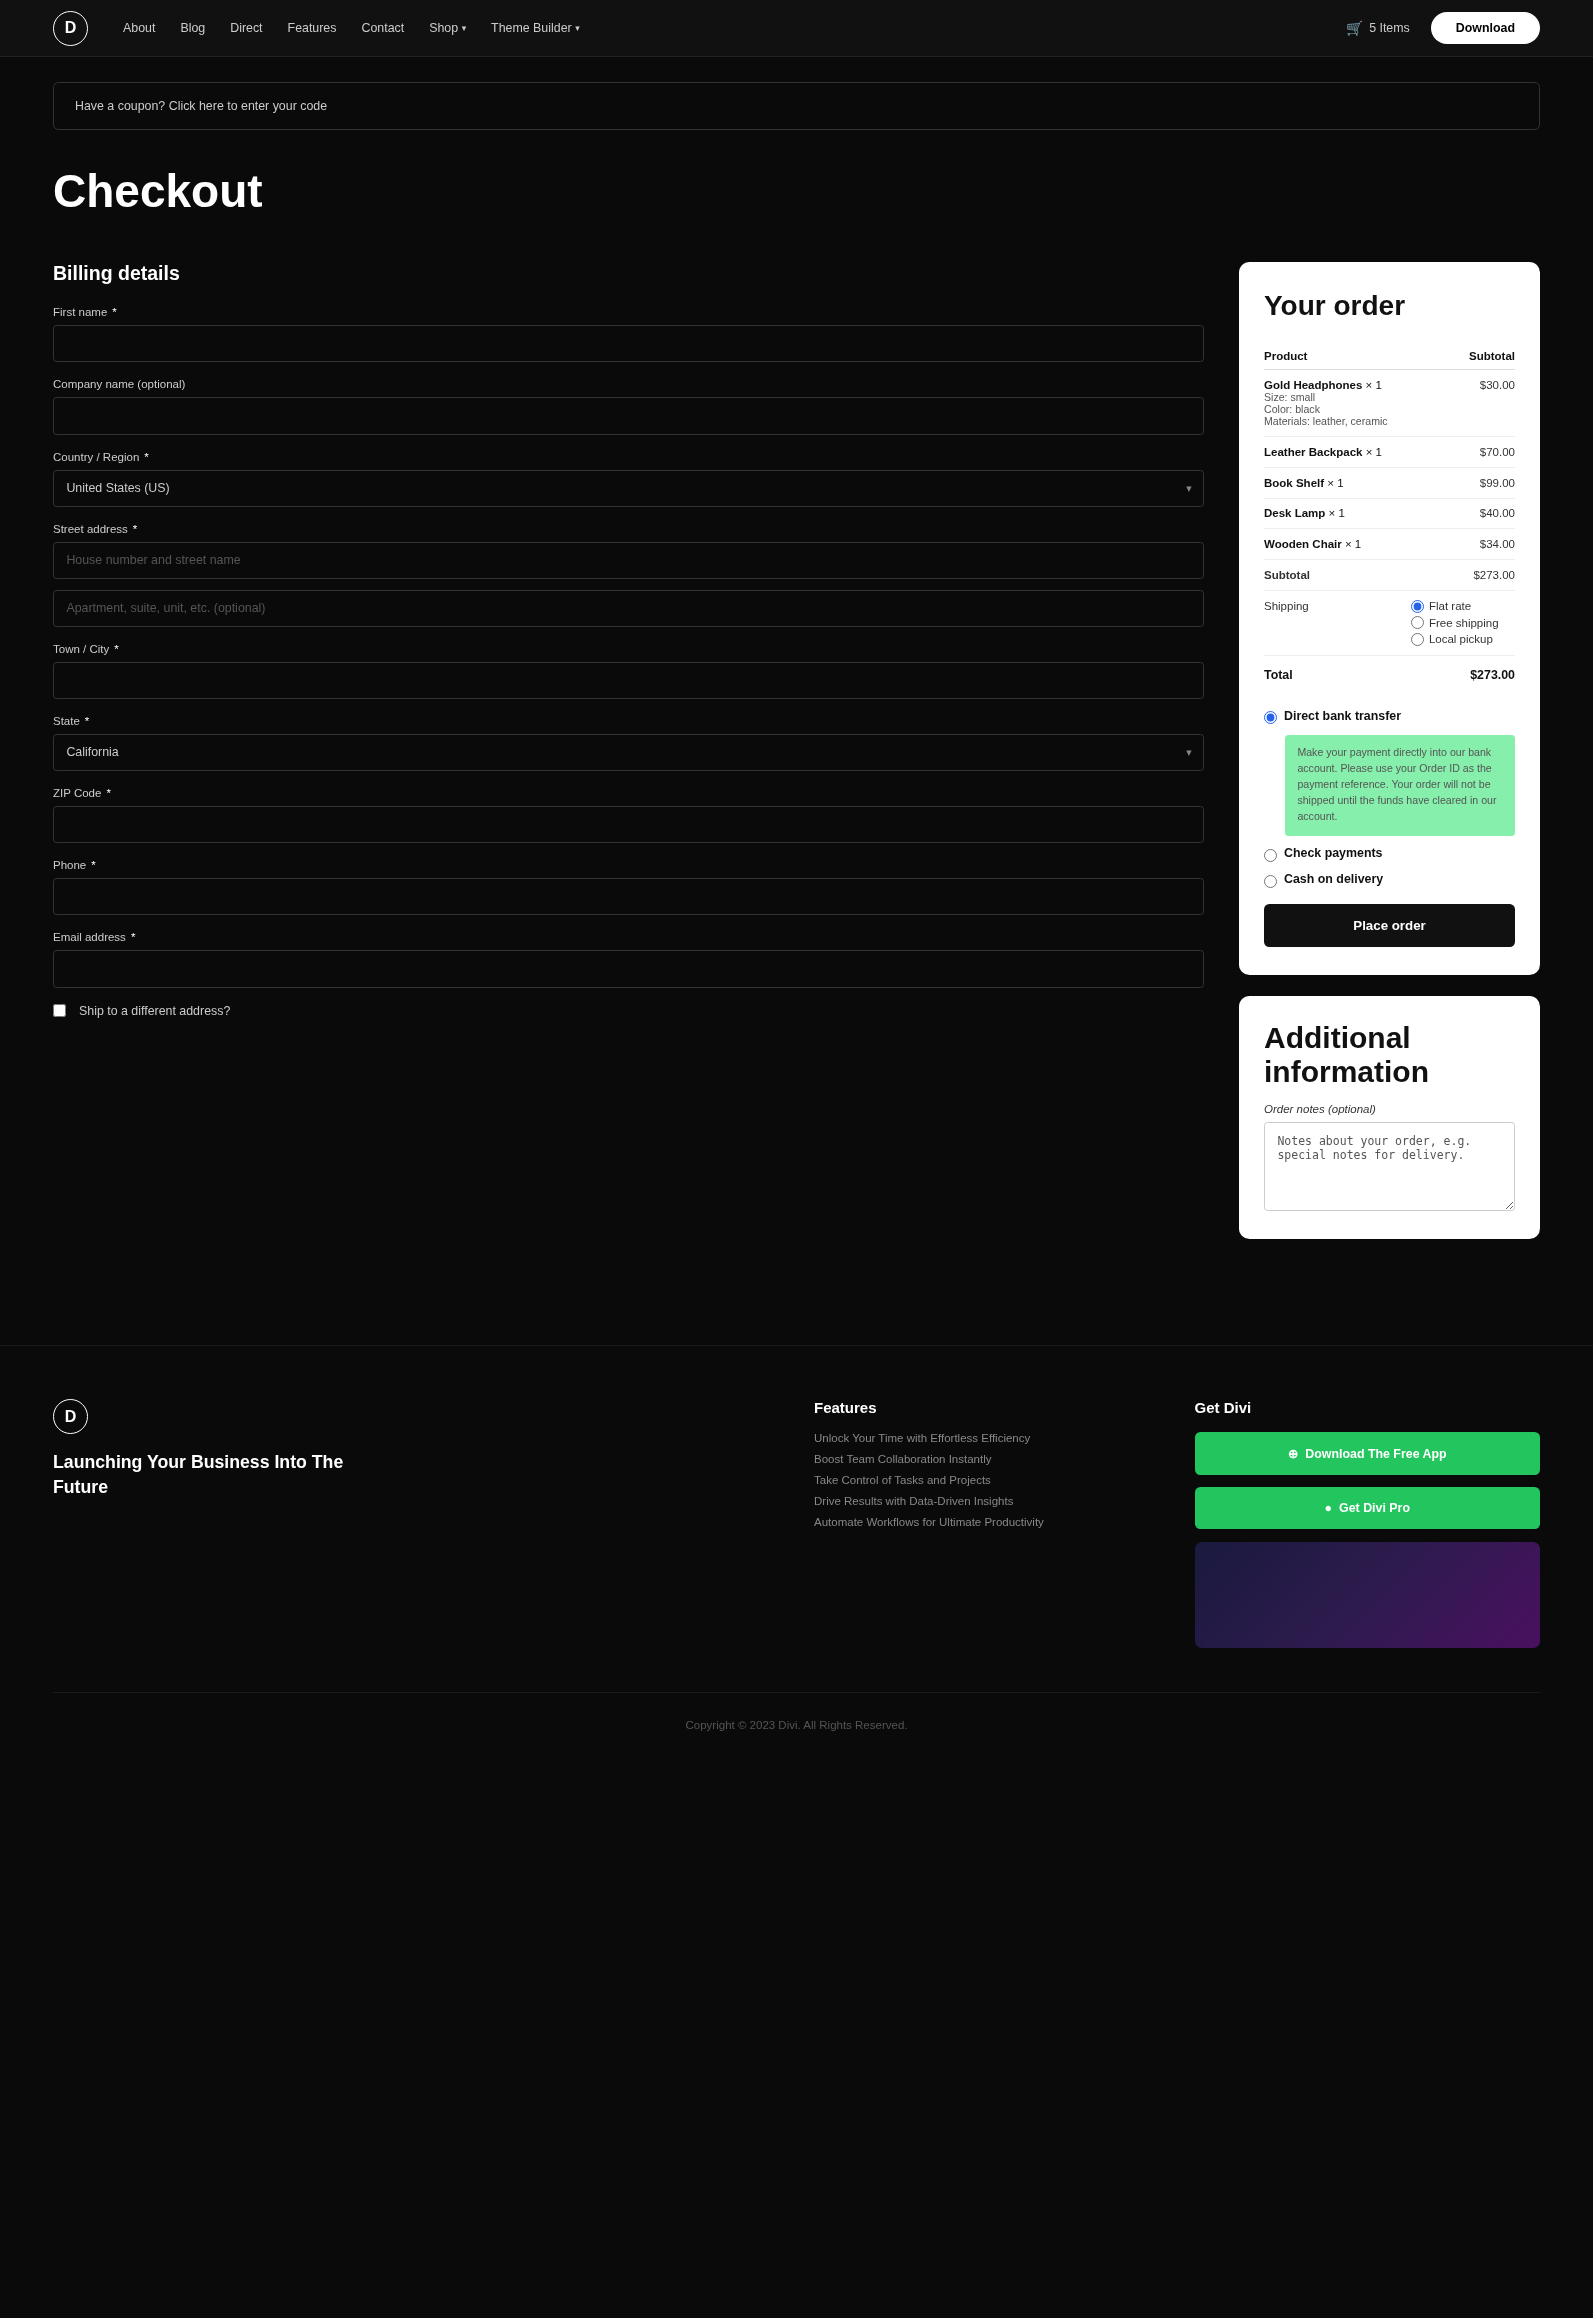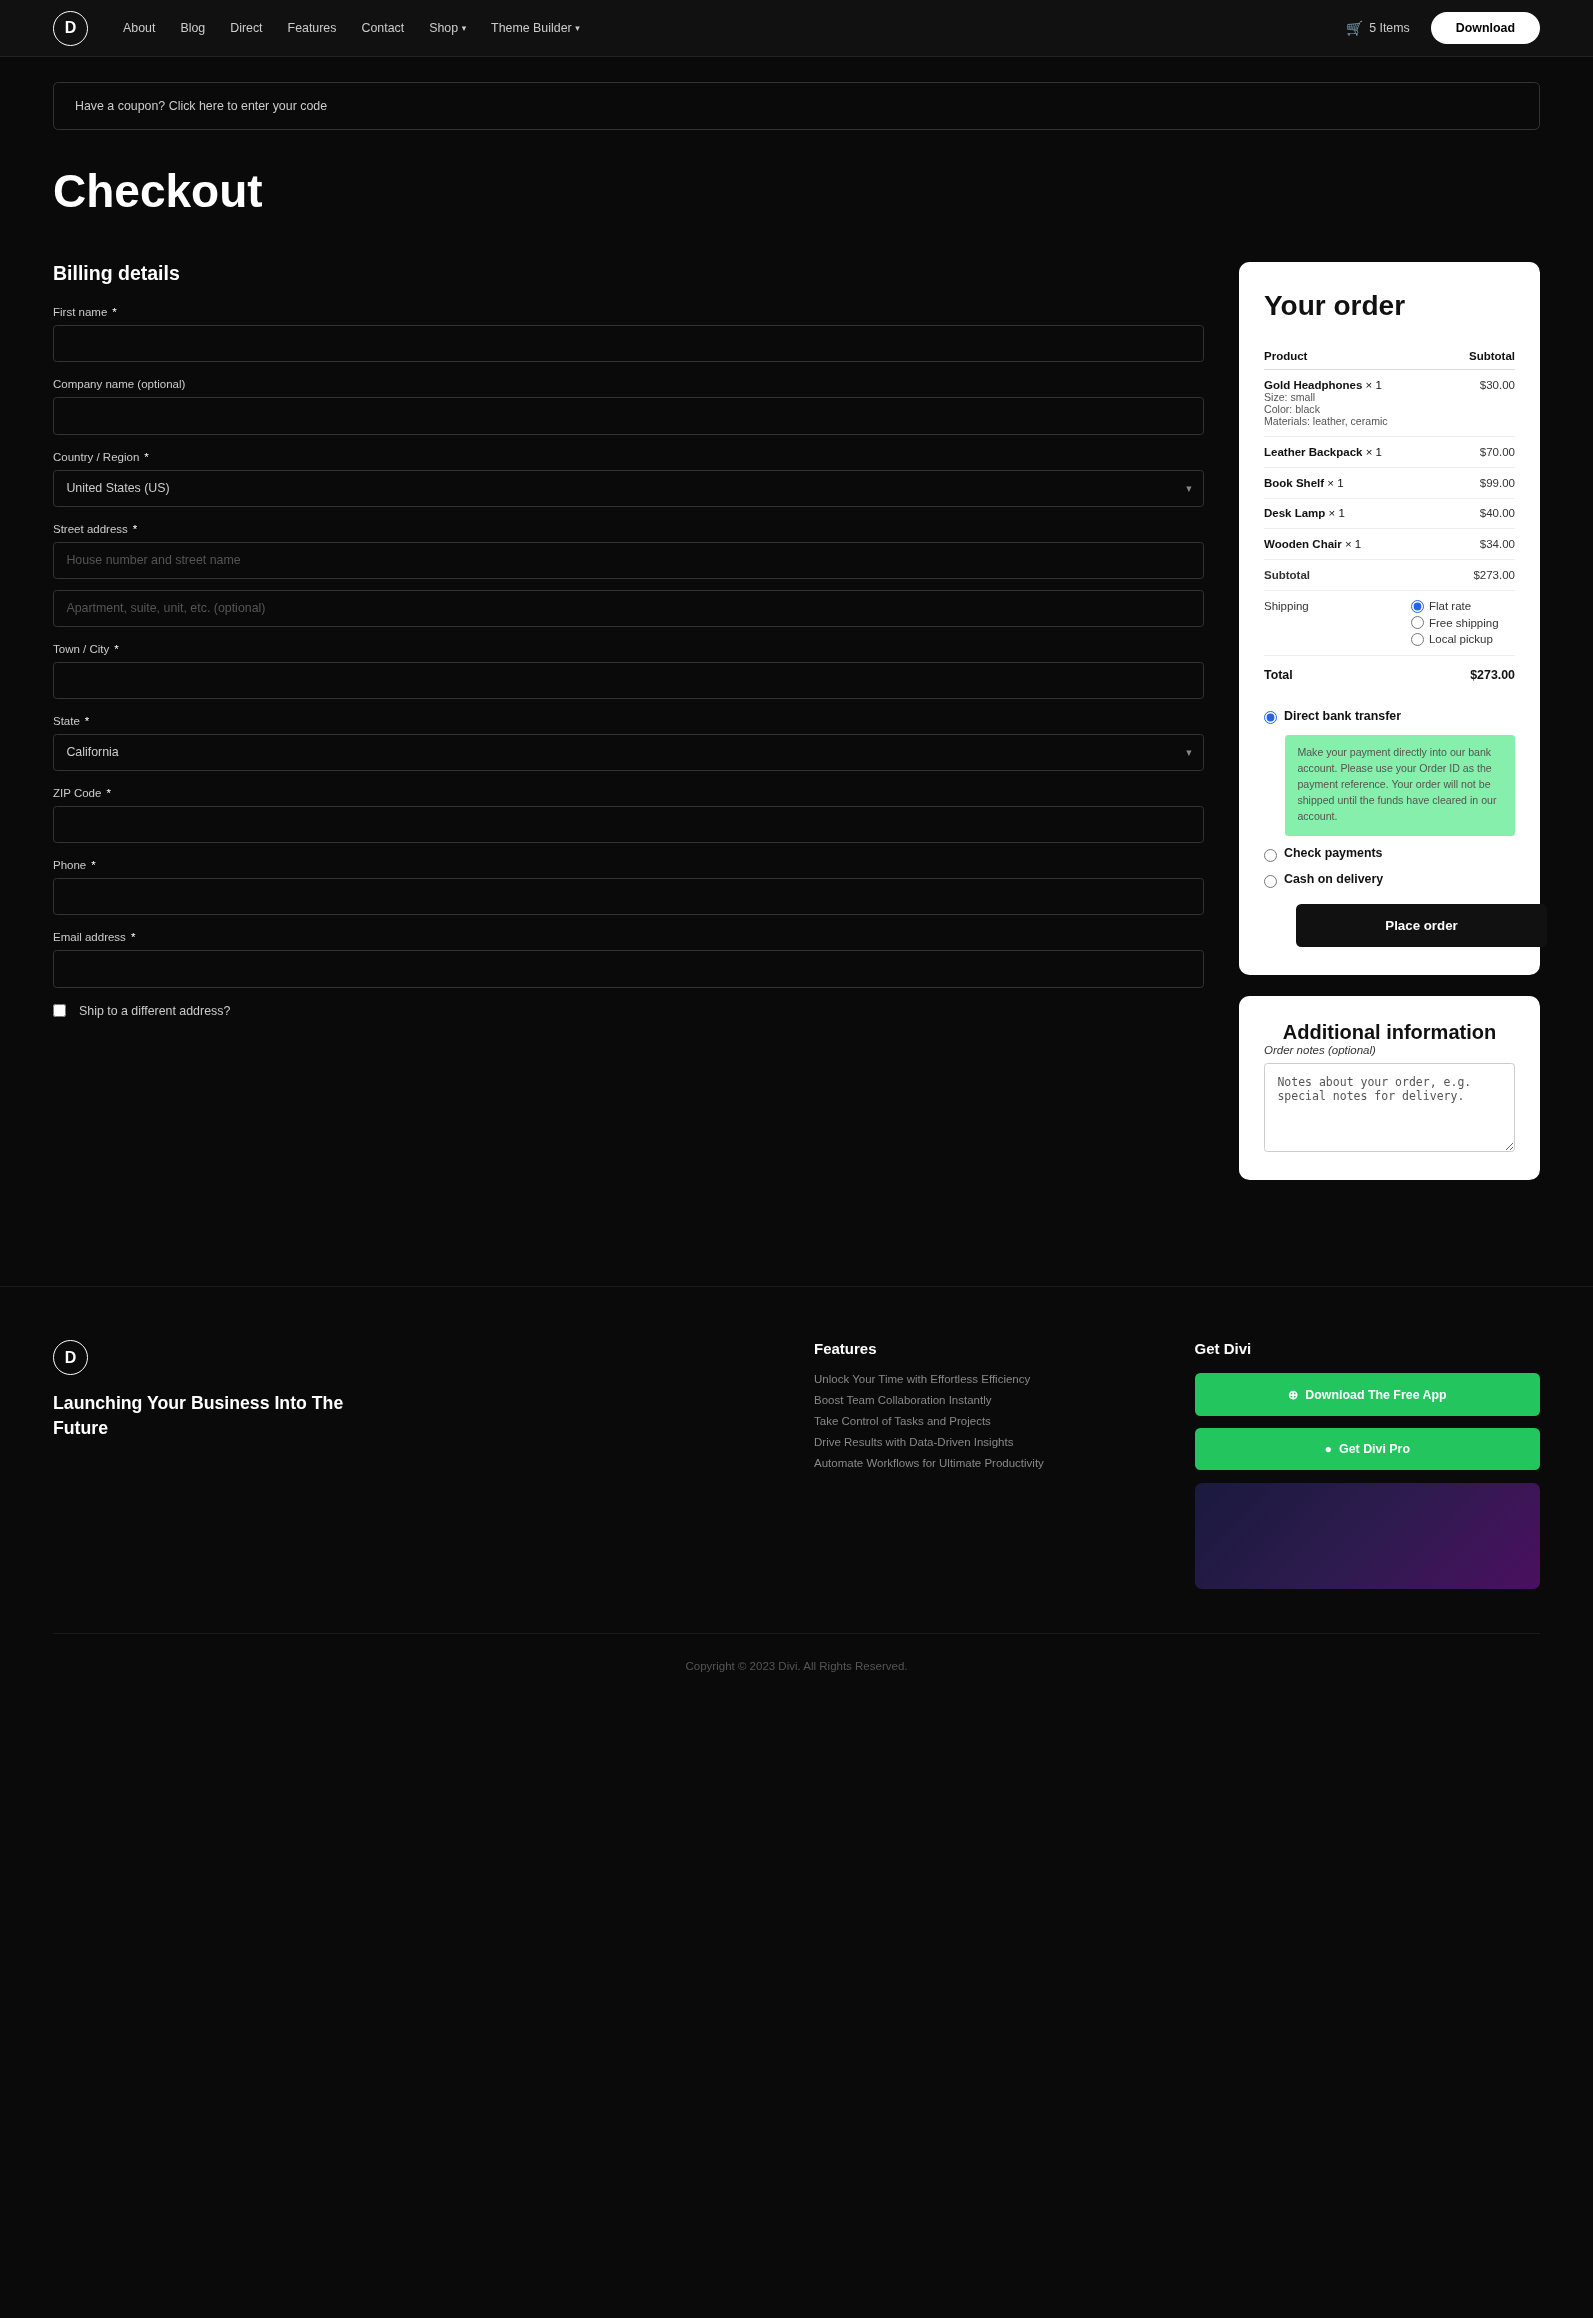--- a/index.html
+++ b/index.html
@@ -195,32 +195,31 @@
       width: 100%;
       background: #111;
       color: #fff;
       border: none;
       border-radius: 5.3px;
       padding: 14px;
       font-size: 13.3px;
       font-weight: 600;
       cursor: pointer;
       margin-top: 16px;
-      margin-left: 32px;
     }
     .additional-info-box {
       background: #fff;
       color: #111;
       border-radius: 10.6px;
       padding: 25px 25px;
       margin-top: 21px;
     }
     .add-info-title {
-      font-size: 20px; font-weight: 700; color: #111;
-      text-align: center;
+      font-size: 30px; font-weight: 700; color: #111;
+      margin-bottom: 14px;
     }
     .add-info-label {
       font-size: 11.5px; font-weight: 500; color: #333; margin-bottom: 7px; font-style: italic;
     }
     .add-info-textarea {
       width: 100%;
       height: 89px;
       border: 0.9px solid #ccc;
       border-radius: 3.5px;
       padding: 10.6px 12.4px;

